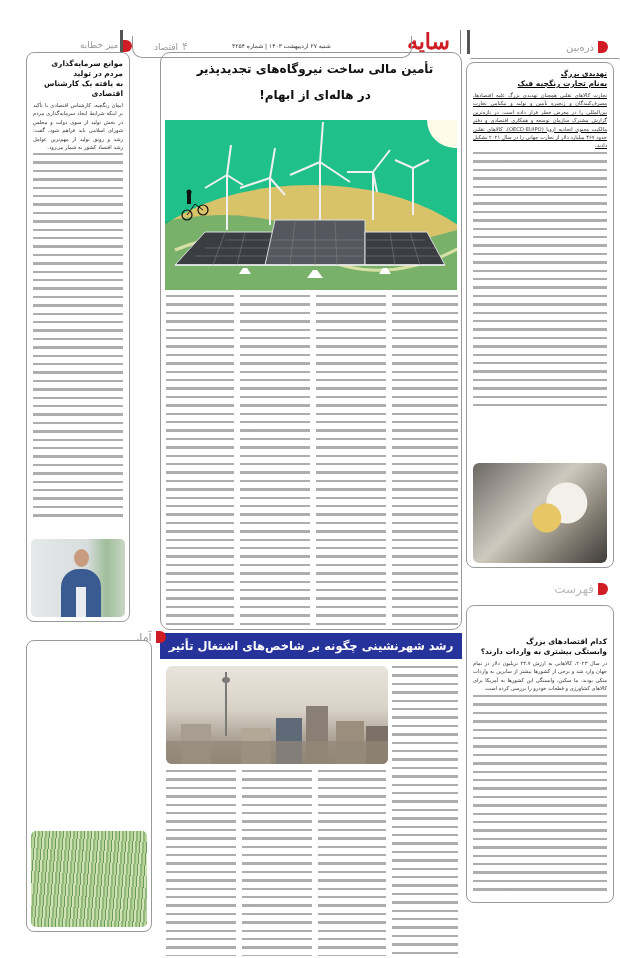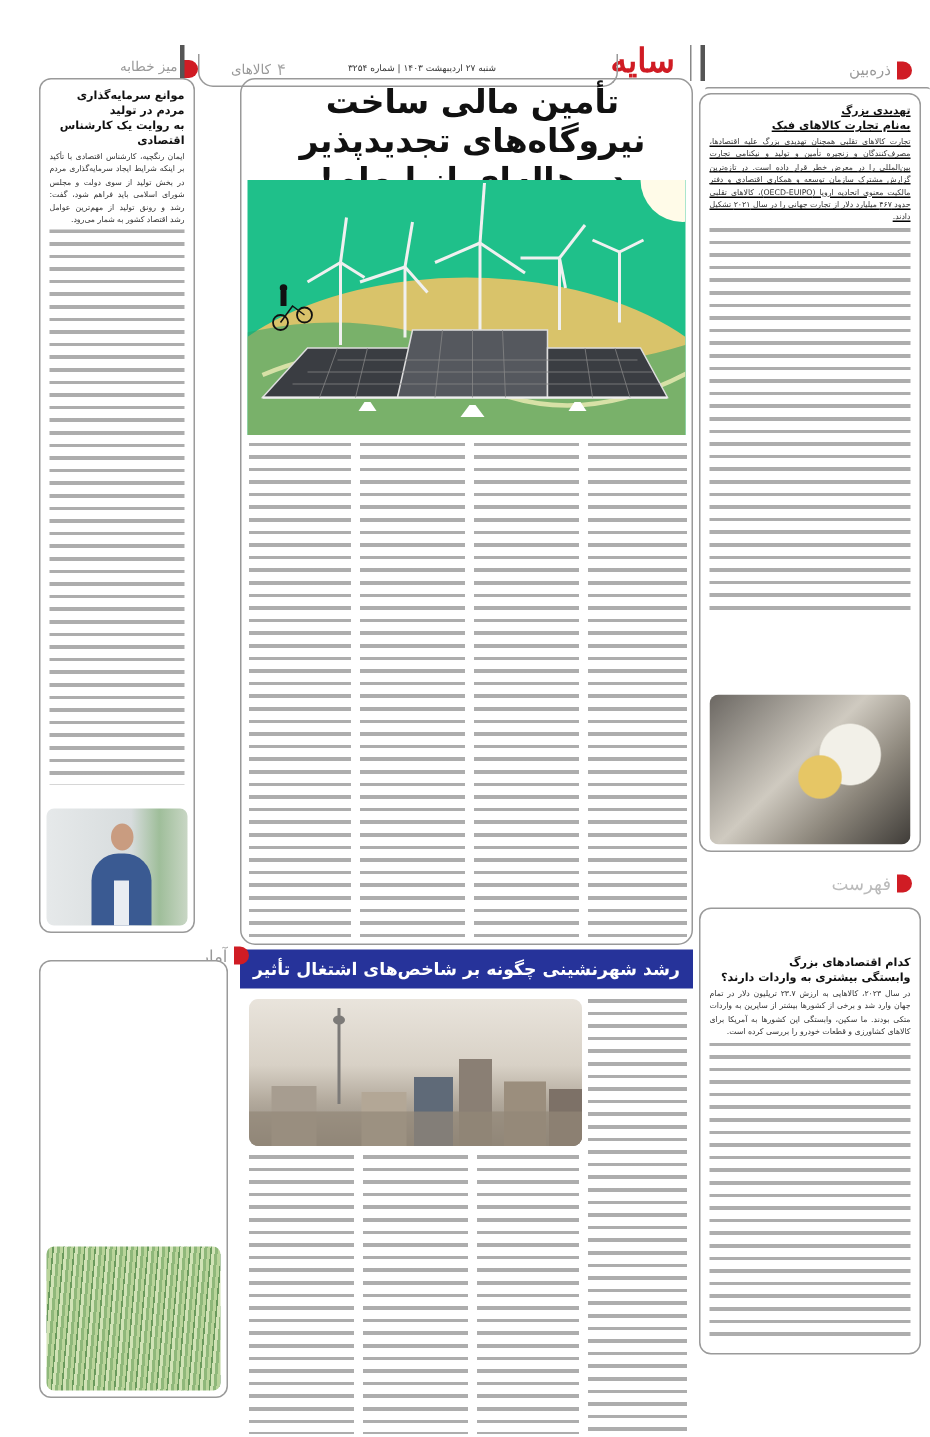--- a/index.html
+++ b/index.html
@@ -5,54 +5,54 @@
   * { box-sizing: border-box; margin: 0; padding: 0; }
   body { width: 620px; height: 958px; background: #ffffff; font-family: "DejaVu Sans", sans-serif; position: relative; overflow: hidden; direction: rtl; }
   .abs { position: absolute; }
   .section-tab { position: absolute; top: 36px; height: 22px; display: flex; align-items: center; gap: 4px; font-size: 10px; color: #999; }
   .red-flag { width: 10px; height: 12px; background: #d01c24; border-radius: 0 6px 6px 0; display: inline-block; }
   .panel { position: absolute; border: 1px solid #9a9a9a; border-radius: 8px; background: #fff; }
   .kicker { font-weight: bold; font-size: 7.2px; line-height: 10px; color: #111; }
   .headline { font-weight: bold; font-size: 7.5px; line-height: 10px; color: #111; }
   .body-text { font-size: 5.2px; line-height: 8.4px; color: #333; text-align: justify; }
   .col { position: absolute; }
-  .main-title { position: absolute; left: 170px; top: 56px; width: 290px; text-align: center; font-weight: bold; font-size: 22px; line-height: 26px; color: #111; }
+  .main-title { position: absolute; left: 170px; top: 56px; width: 290px; text-align: center; font-weight: bold; font-size: 12px; line-height: 26px; color: #111; }
   .banner { position: absolute; left: 160px; top: 633px; width: 302px; height: 26px; background: #26339a; color: #fff; font-weight: bold; font-size: 11.5px; text-align: center; line-height: 26px; }
   .lines { background: repeating-linear-gradient(180deg, #6a6a6a 0px, #6a6a6a 2.4px, transparent 2.4px, transparent 8.4px); opacity: 0.55; }
 </style>
 </head>
 <body>
 
 <div class="section-tab" style="right:12px;">
   <span class="red-flag"></span>
   <span>ذره‌بین</span>
 </div>
 <div class="abs" style="right:0;top:58px;width:150px;height:2px;border-top:1px solid #999;border-radius:8px 8px 0 0;"></div>
 
 <div class="abs" style="right:150px;top:30px;width:10px;height:24px;border-right:3px solid #555;border-left:1px solid #888;"></div>
 <div class="abs" style="right:170px;top:28px;font-family:'DejaVu Serif',serif;font-size:22px;color:#d01c24;font-weight:bold;">سایه</div>
 
 <div class="abs" style="left:132px;top:36px;width:280px;height:22px;border:1px solid #999;border-top:none;border-radius:0 0 10px 10px;"></div>
 <div class="abs" style="left:232px;top:42px;font-size:6px;color:#333;white-space:nowrap;">شنبه ۲۷ اردیبهشت ۱۴۰۳ | شماره ۳۲۵۴</div>
 
 <div class="abs" style="left:154px;top:40px;display:flex;gap:4px;align-items:center;">
   <span style="font-size:11px;color:#aaa;">۴</span>
-  <span style="font-size:9px;color:#999;">کالاهای</span>
+  <span style="font-size:9px;color:#999;">اقتصاد</span>
 </div>
 
 <div class="abs" style="left:80px;top:40px;display:flex;gap:4px;align-items:flex-start;">
   <span class="red-flag"></span>
   <span style="font-size:9px;color:#999;">میز خطابه</span>
 </div>
 <div class="abs" style="left:120px;top:30px;width:10px;height:24px;border-left:3px solid #555;"></div>
 
 <div class="panel" style="right:6px;top:62px;width:148px;height:506px;text-decoration:underline;">
   <div style="padding:6px 6px 0 6px;">
     <div class="kicker">تهدیدی بزرگ</div>
-    <div class="headline">به‌نام تجارت کالاهای فیک</div>
+    <div class="headline">به‌نام تجارت رنگچیه فیک</div>
     <div class="body-text" style="margin-top:2px;">تجارت کالاهای تقلبی همچنان تهدیدی بزرگ علیه اقتصادها، مصرف‌کنندگان و زنجیره تأمین و تولید و نیکنامی تجارت بین‌المللی را در معرض خطر قرار داده است. در تازه‌ترین گزارش مشترک سازمان توسعه و همکاری اقتصادی و دفتر مالکیت معنوی اتحادیه اروپا (OECD-EUIPO)، کالاهای تقلبی حدود ۴۶۷ میلیارد دلار از تجارت جهانی را در سال ۲۰۲۱ تشکیل دادند.</div>
     <div class="lines" style="height:260px;margin-top:2px;"></div>
   </div>
   <div style="position:absolute;left:6px;right:6px;top:400px;height:100px;border-radius:6px;background:radial-gradient(circle at 55% 55%, #e6c665 0 14px, transparent 15px), radial-gradient(circle at 70% 40%, #f2f0e8 0 20px, transparent 21px), linear-gradient(135deg,#6b6762,#cfcac0 45%,#8d877c 70%,#3f3c38);"></div>
 </div>
 
 <div class="section-tab" style="right:12px;top:578px;">
   <span class="red-flag"></span>
   <span style="font-size:12px;color:#bbb;">فهرست</span>
 </div>
@@ -143,21 +143,21 @@
   </svg>
 </div>
 <div class="col lines" style="left:392px;top:666px;width:66px;height:290px;"></div>
 <div class="col lines" style="left:166px;top:770px;width:70px;height:186px;"></div>
 <div class="col lines" style="left:242px;top:770px;width:70px;height:186px;"></div>
 <div class="col lines" style="left:318px;top:770px;width:68px;height:186px;"></div>
 
 <div class="panel" style="left:26px;top:52px;width:104px;height:570px;">
   <div style="padding:6px;">
     <div class="headline">موانع سرمایه‌گذاری مردم در تولید</div>
-    <div class="headline">به روایت یک کارشناس اقتصادی</div>
+    <div class="headline">به یافته یک کارشناس اقتصادی</div>
     <div class="body-text" style="margin-top:2px;">ایمان رنگچیه، کارشناس اقتصادی با تأکید بر اینکه شرایط ایجاد سرمایه‌گذاری مردم در بخش تولید از سوی دولت و مجلس شورای اسلامی باید فراهم شود، گفت: رشد و رونق تولید از مهم‌ترین عوامل رشد اقتصاد کشور به شمار می‌رود.</div>
     <div class="lines" style="height:370px;margin-top:2px;"></div>
   </div>
   <div style="position:absolute;left:4px;right:4px;top:486px;height:78px;border-radius:5px;overflow:hidden;background:linear-gradient(90deg,#e6e9ea,#d7dcdd 60%,#9fbe9a 80%,#c8d6c4);">
     <div style="position:absolute;left:30px;bottom:0;width:40px;height:48px;background:#3a5a92;border-radius:18px 18px 0 0;"></div>
     <div style="position:absolute;left:43px;top:10px;width:15px;height:18px;background:#c99c80;border-radius:50%;"></div>
     <div style="position:absolute;left:45px;bottom:0;width:10px;height:30px;background:#e9edf2;"></div>
   </div>
 </div>
 

